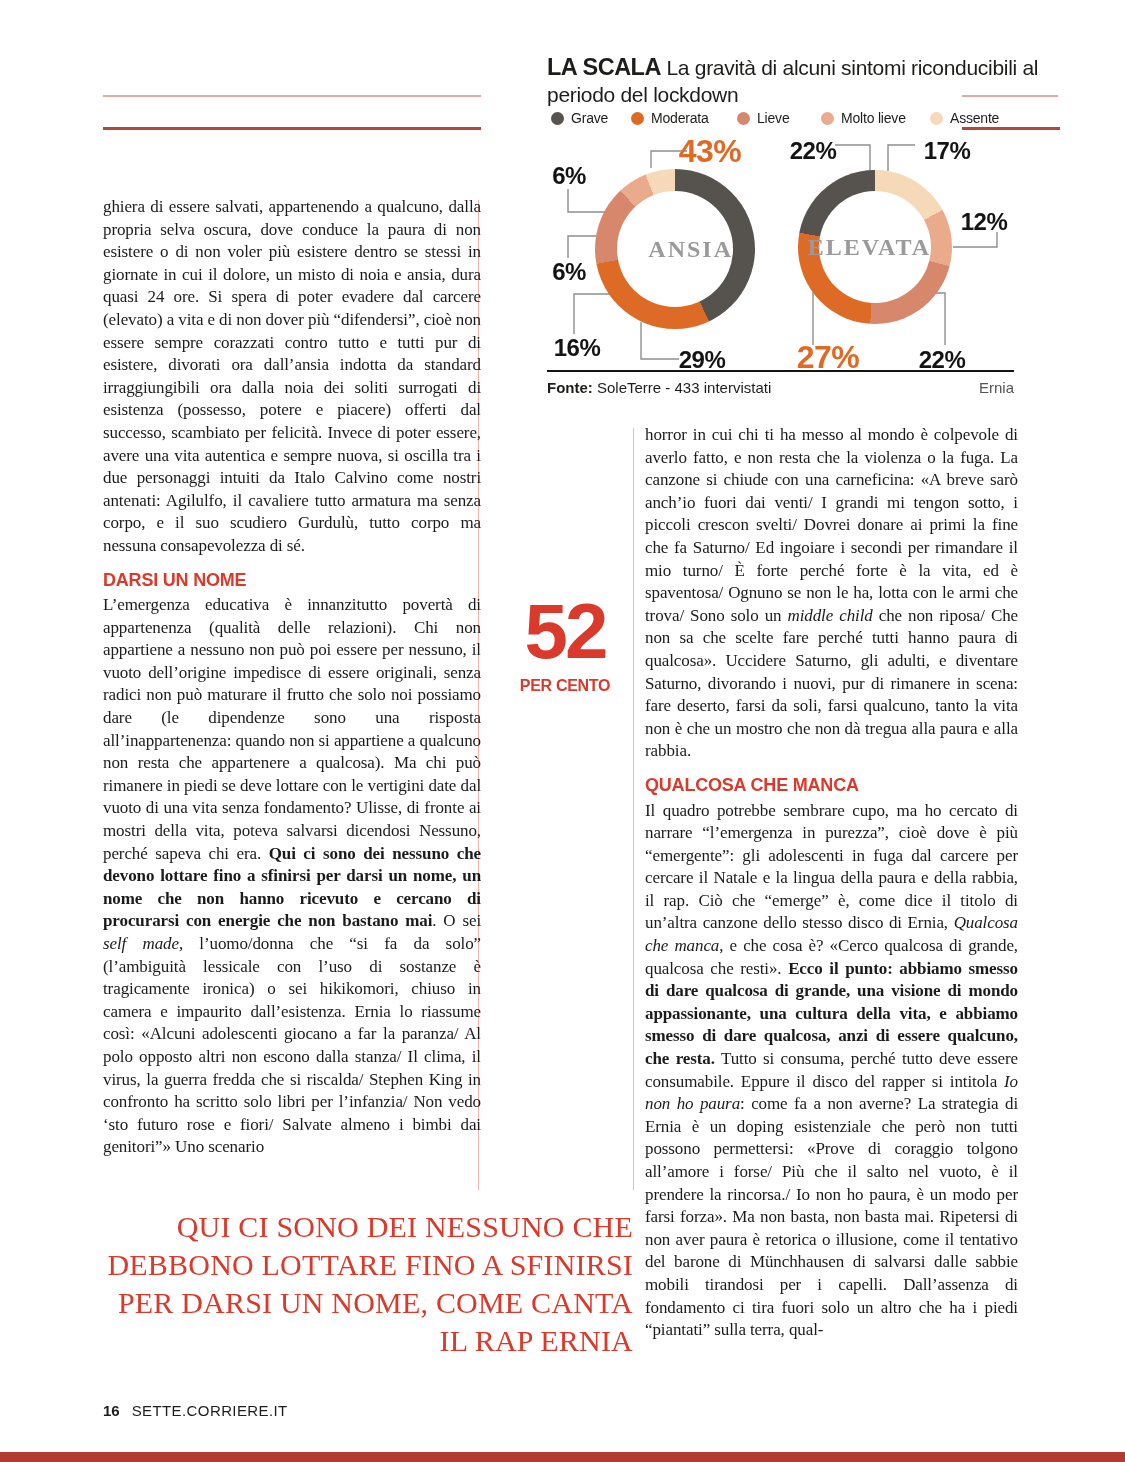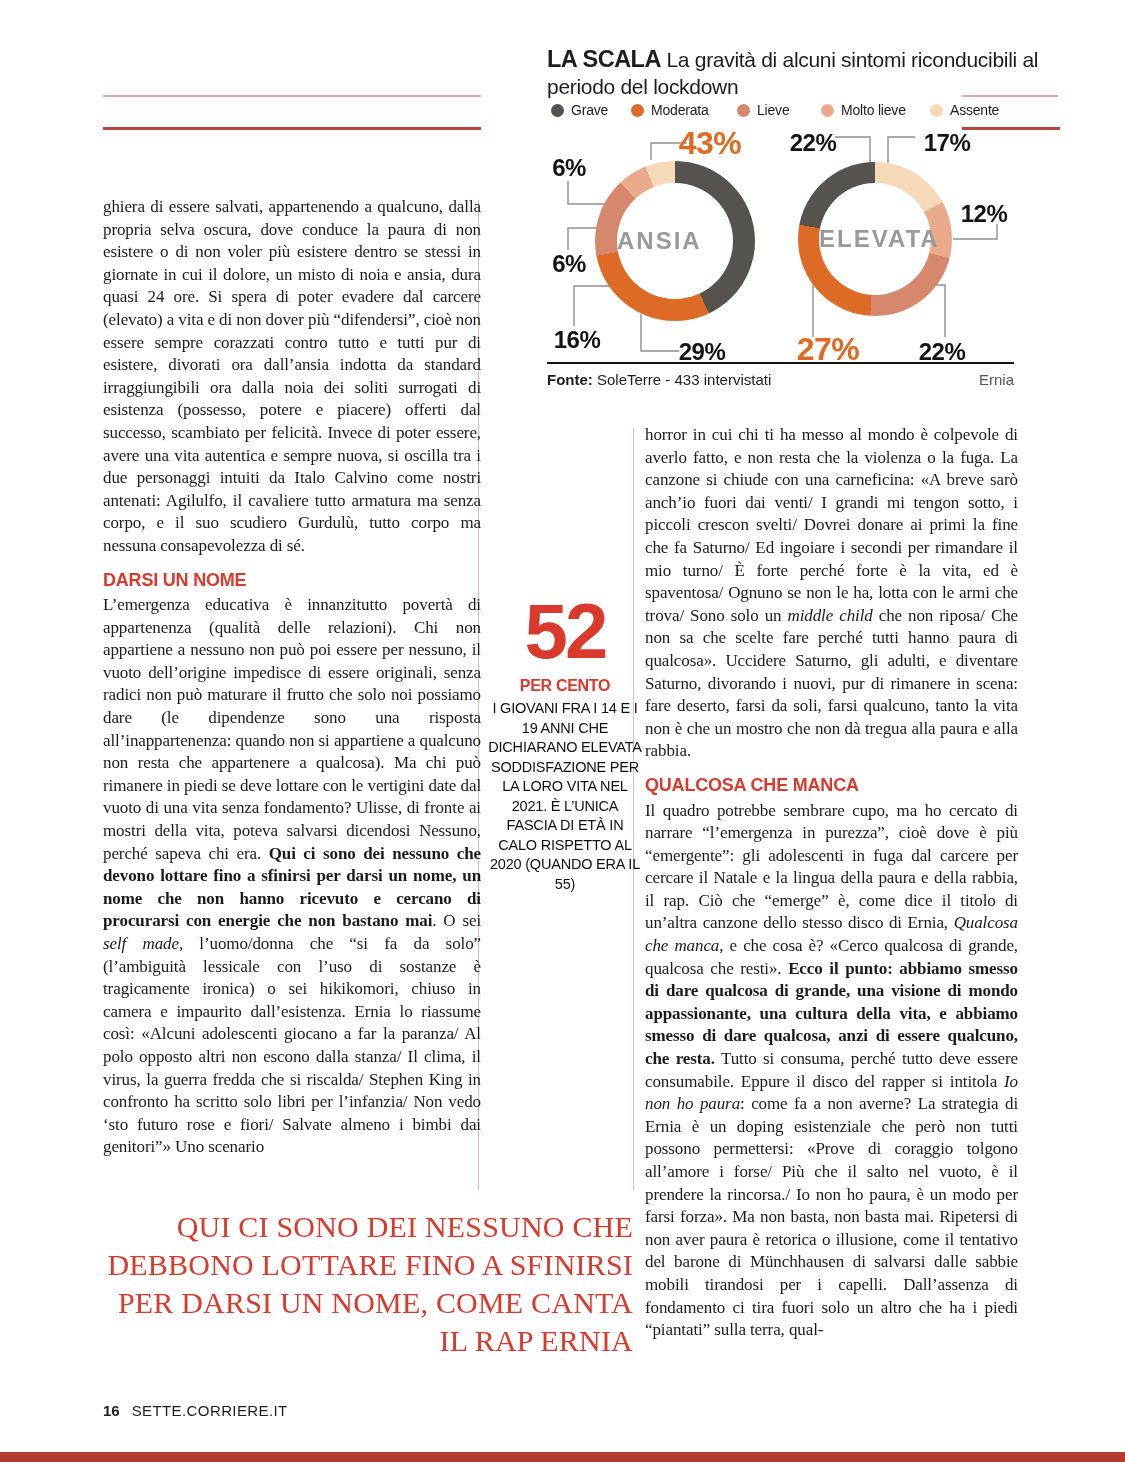--- a/index.html
+++ b/index.html
@@ -8,32 +8,32 @@
   
   .hrule{position:absolute;}
   #rule-left-1{left:103px;top:95px;width:378px;height:1.5px;background:var(--light-rule);}
   #rule-left-2{left:103px;top:127px;width:378px;height:2.5px;background:var(--dark-rule);}
   #rule-right-1{left:962px;top:95px;width:96px;height:1.5px;background:var(--light-rule);}
   #rule-right-2{left:962px;top:127px;width:98px;height:2.5px;background:var(--dark-rule);}
   .vrule{position:absolute;width:1px;background:var(--column-rule);}
   #vrule-left{left:478px;top:200px;height:990px;}
   #vrule-right{left:633px;top:428px;height:762px;}
   
-  #chart{position:absolute;left:547px;top:46px;width:575px;height:367px;}
+  #chart{position:absolute;left:547px;top:54px;width:575px;height:367px;}
   .chart-head{font-size:21px;line-height:27px;color:#1d1d1b;width:510px;letter-spacing:-0.3px;}
   .chart-kicker{font-weight:bold;font-size:23.5px;letter-spacing:-0.5px;}
   .legend{position:absolute;top:56px;left:0;right:0;height:20px;}
   .legend-item{position:absolute;top:0;display:flex;align-items:center;gap:7px;
                font-size:14px;color:#1d1d1b;letter-spacing:-0.2px;}
   .dot{width:13px;height:13px;border-radius:50%;flex:0 0 auto;}
   .donut{position:absolute;border-radius:50%;}
   #donut-ansia{left:48px;top:115px;width:160px;height:160px;}
   #donut-rabbia{left:251px;top:116px;width:154px;height:154px;}
   .hole{position:absolute;border-radius:50%;background:#fff;display:flex;
-        align-items:center;justify-content:flex-start;}
+        align-items:center;justify-content:flex-end;font-family:Liberation Serif, serif;}
   #donut-ansia .hole{inset:22px;}
   #donut-rabbia .hole{inset:21px;}
   .donut-name{font-weight:bold;font-size:24px;letter-spacing:2px;color:#9a9a9a;}
   .leaders{position:absolute;inset:0;pointer-events:none;}
   .leaders polyline{fill:none;stroke:#8f8f8f;stroke-width:1.4px;}
   .pct{position:absolute;transform:translate(-50%,-50%);font-weight:bold;font-size:24px;
        color:#141414;letter-spacing:-0.5px;white-space:nowrap;}
   .pct-big{font-size:32px;color:var(--accent);}
   .chart-rule{position:absolute;left:0;top:316px;width:467px;height:2px;background:#141414;}
   .fonte{position:absolute;left:0;top:325px;font-size:15px;color:#1d1d1b;}
@@ -146,21 +146,20 @@
 
   <div id="col-left" class="body-text">
     <p class="body-p">ghiera di essere salvati, appartenendo a qualcuno, dalla propria selva oscura, dove conduce la paura di non esistere o di non voler più esistere dentro se stessi in giornate in cui il dolore, un misto di noia e ansia, dura quasi 24 ore. Si spera di poter evadere dal carcere (elevato) a vita e di non dover più “difendersi”, cioè non essere sempre corazzati contro tutto e tutti pur di esistere, divorati ora dall’ansia indotta da standard irraggiungibili ora dalla noia dei soliti surrogati di esistenza (possesso, potere e piacere) offerti dal successo, scambiato per felicità. Invece di poter essere, avere una vita autentica e sempre nuova, si oscilla tra i due personaggi intuiti da Italo Calvino come nostri antenati: Agilulfo, il cavaliere tutto armatura ma senza corpo, e il suo scudiero Gurdulù, tutto corpo ma nessuna consapevolezza di sé.</p>
     <h3 class="sec-h">DARSI UN NOME</h3>
     <p class="body-p"><span>L’emergenza educativa è innanzitutto povertà di appartenenza (qualità delle relazioni). Chi non appartiene a nessuno non può poi essere per nessuno, il vuoto dell’origine impedisce di essere originali, senza radici non può maturare il frutto che solo noi possiamo dare (le dipendenze sono una risposta all’inappartenenza: quando non si appartiene a qualcuno non resta che appartenere a qualcosa). Ma chi può rimanere in piedi se deve lottare con le vertigini date dal vuoto di una vita senza fondamento? Ulisse, di fronte ai mostri della vita, poteva salvarsi dicendosi Nessuno, perché sapeva chi era. </span><span class="b">Qui ci sono dei nessuno che devono lottare fino a sfinirsi per darsi un nome, un nome che non hanno ricevuto e cercano di procurarsi con energie che non bastano mai</span><span>. O sei </span><span class="i">self made</span><span>, l’uomo/donna che “si fa da solo” (l’ambiguità lessicale con l’uso di sostanze è tragicamente ironica) o sei hikikomori, chiuso in camera e impaurito dall’esistenza. Ernia lo riassume così: «Alcuni adolescenti giocano a far la paranza/ Al polo opposto altri non escono dalla stanza/ Il clima, il virus, la guerra fredda che si riscalda/ Stephen King in confronto ha scritto solo libri per l’infanzia/ Non vedo ‘sto futuro rose e fiori/ Salvate almeno i bimbi dai genitori”» Uno scenario</span></p>
   </div>
 
   <div id="stat">
     <div class="stat-value">52</div>
     <div class="stat-unit">PER CENTO</div>
-    <div class="stat-desc">I GIOVANI FRA I 14 E I 19 ANNI CHE DICHIARANO ELEVATA SODDISFAZIONE PER LA LORO VITA NEL 2021. È L’UNICA FASCIA DI ETÀ IN CALO RISPETTO AL 2020 (QUANDO ERA IL 55)</div>
   </div>
 
   <div id="col-right" class="body-text">
     <p class="body-p"><span>horror in cui chi ti ha messo al mondo è colpevole di averlo fatto, e non resta che la violenza o la fuga. La canzone si chiude con una carneficina: «A breve sarò anch’io fuori dai venti/ I grandi mi tengon sotto, i piccoli crescon svelti/ Dovrei donare ai primi la fine che fa Saturno/ Ed ingoiare i secondi per rimandare il mio turno/ È forte perché forte è la vita, ed è spaventosa/ Ognuno se non le ha, lotta con le armi che trova/ Sono solo un </span><span class="i">middle child</span><span> che non riposa/ Che non sa che scelte fare perché tutti hanno paura di qualcosa». Uccidere Saturno, gli adulti, e diventare Saturno, divorando i nuovi, pur di rimanere in scena: fare deserto, farsi da soli, farsi qualcuno, tanto la vita non è che un mostro che non dà tregua alla paura e alla rabbia.</span></p>
     <h3 class="sec-h">QUALCOSA CHE MANCA</h3>
     <p class="body-p"><span>Il quadro potrebbe sembrare cupo, ma ho cercato di narrare “l’emergenza in purezza”, cioè dove è più “emergente”: gli adolescenti in fuga dal carcere per cercare il Natale e la lingua della paura e della rabbia, il rap. Ciò che “emerge” è, come dice il titolo di un’altra canzone dello stesso disco di Ernia, </span><span class="i">Qualcosa che manca</span><span>, e che cosa è? «Cerco qualcosa di grande, qualcosa che resti». </span><span class="b">Ecco il punto: abbiamo smesso di dare qualcosa di grande, una visione di mondo appassionante, una cultura della vita, e abbiamo smesso di dare qualcosa, anzi di essere qualcuno, che resta.</span><span> Tutto si consuma, perché tutto deve essere consumabile. Eppure il disco del rapper si intitola </span><span class="i">Io non ho paura</span><span>: come fa a non averne? La strategia di Ernia è un doping esistenziale che però non tutti possono permettersi: «Prove di coraggio tolgono all’amore i forse/ Più che il salto nel vuoto, è il prendere la rincorsa./ Io non ho paura, è un modo per farsi forza». Ma non basta, non basta mai. Ripetersi di non aver paura è retorica o illusione, come il tentativo del barone di Münchhausen di salvarsi dalle sabbie mobili tirandosi per i capelli. Dall’assenza di fondamento ci tira fuori solo un altro che ha i piedi “piantati” sulla terra, qual-</span></p>
   </div>
 
   <div id="pullquote">QUI CI SONO DEI NESSUNO CHE DEBBONO LOTTARE FINO A SFINIRSI PER DARSI UN NOME, COME CANTA IL RAP ERNIA</div>
 

